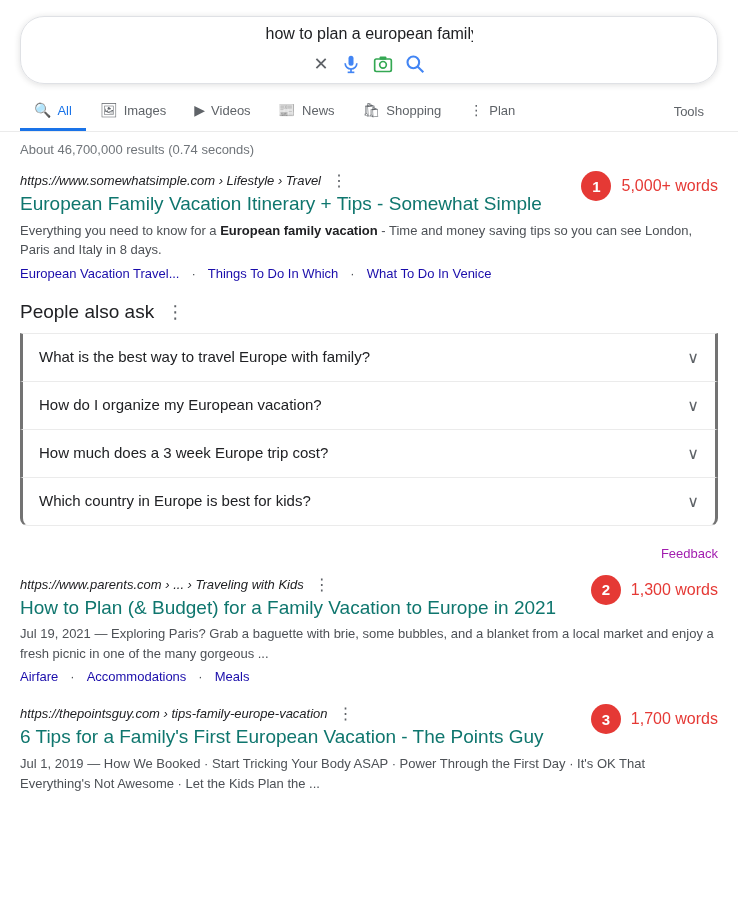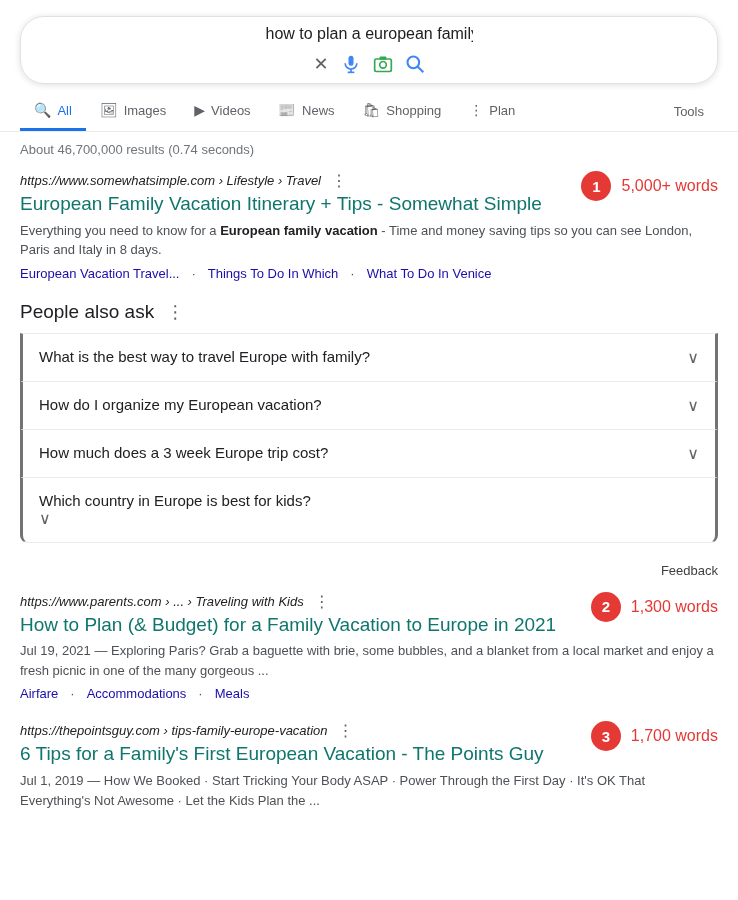--- a/index.html
+++ b/index.html
@@ -207,31 +207,30 @@
     }
     .paa-item:not(:last-child) {
       border-bottom: none;
     }
     .paa-item:first-child {
       border-radius: 8px 8px 0 0;
     }
     .paa-item:last-child {
       border-radius: 0 0 8px 8px;
       border-bottom: 1px solid #ebebeb;
-      flex-direction: column;
     }
     .paa-chevron {
       color: #5f6368;
       font-size: 16px;
     }
 
     .feedback-row {
       text-align: right;
       font-size: 13px;
-      color: #404040;
+      color: #a21caf;
       margin-bottom: 14px;
       margin-top: 4px;
     }
   </style>
 </head>
 <body>
 
 <div class="search-bar-wrap">
   <div class="search-bar">
     <input class="search-input" type="text" value="how to plan a european family vacation" style="">

